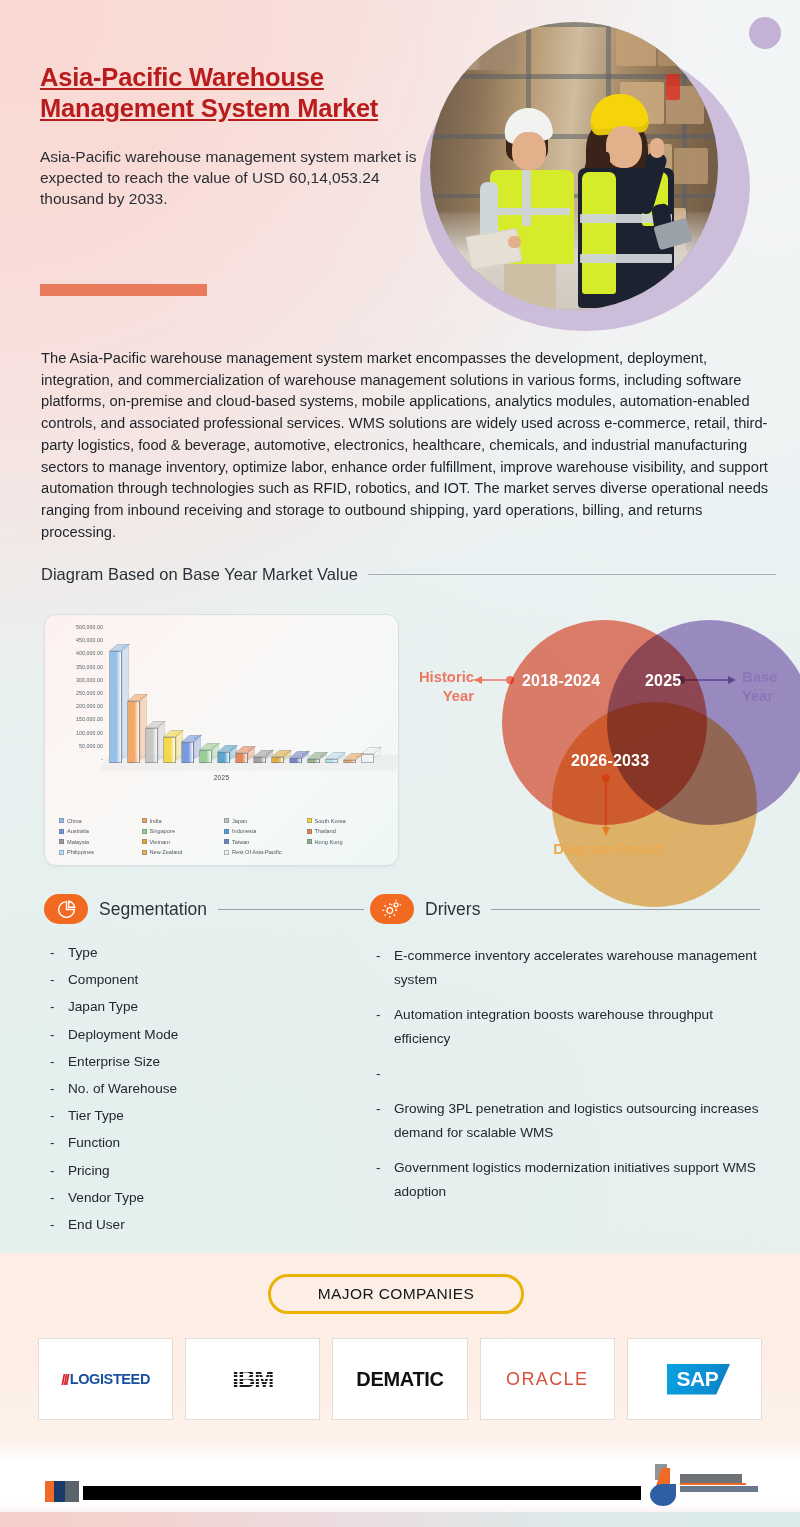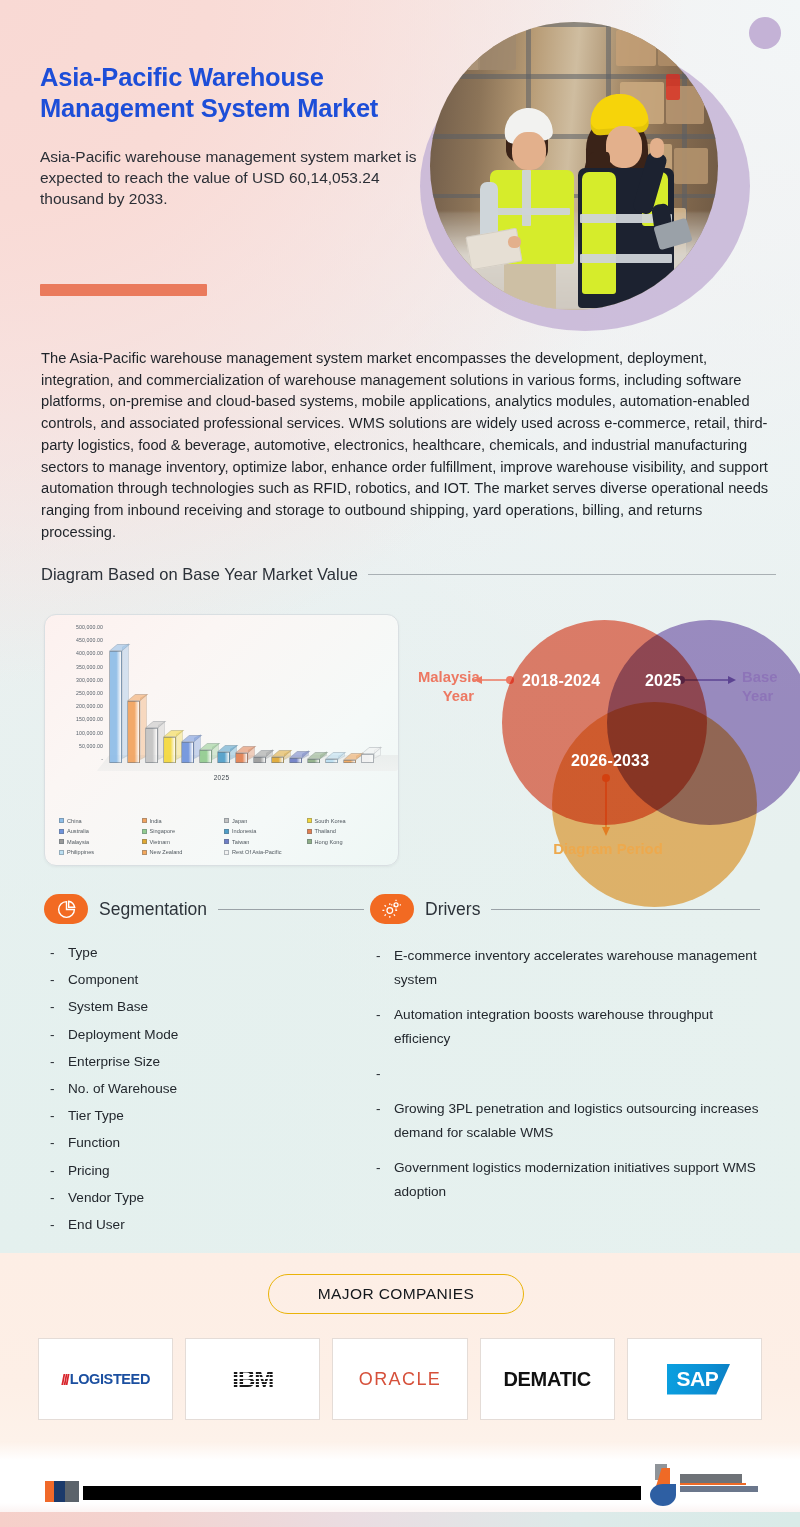--- a/index.html
+++ b/index.html
@@ -31,22 +31,23 @@
   }
   .bg-footstrip{
     position:absolute; left:0; top:1512px; width:800px; height:15px;
     background:linear-gradient(90deg,#f6cfc9 0%, #f3d3d0 18%, #eadde2 45%, #ddeae9 72%, #d9ebe8 100%);
   }
 
   
   .hero { position:absolute; left:0; top:0; width:800px; height:340px; }
   .hero-text { position:absolute; left:40px; top:62px; width:380px; }
   .hero-title{
-    font-size:25.5px; line-height:31px; font-weight:bold; color:#1d4ed8;
+    font-size:25.5px; line-height:31px; font-weight:bold; color:#b91c1c;
     letter-spacing:-.2px;
+    text-decoration:underline;
   }
   .hero-sub{
     margin-top:22px; font-size:15.5px; line-height:21px; color:#2b2f36;
   }
   .hero-rule{
     position:absolute; left:40px; top:284px; width:167px; height:12px;
     background:#ea7a5c; border-radius:1px;
   }
   .hero-circle-shadow{
     position:absolute; left:420px; top:41px; width:330px; height:290px;
@@ -181,21 +182,21 @@
   .col-head .ttl{ font-size:17.5px; color:#2d333a; white-space:nowrap; }
   .col-head .ln{ height:1px; background:#9aa2a7; }
 
   .bullets{ position:absolute; }
   .bl{ display:flex; gap:10px; font-size:13.6px; color:#23282e; }
   .bl .dash{ flex:0 0 auto; width:8px; }
 
   
   .mc-pill{
     position:absolute; left:268px; top:1274px; width:256px; height:40px;
-    border:1px solid #eab308; border-radius:21px;
+    border:3px solid #eab308; border-radius:21px;
     display:flex; align-items:center; justify-content:center;
     font-size:15.5px; letter-spacing:.4px; color:#14181c; background:transparent;
   }
   .logos{
     position:absolute; left:38px; top:1338px; width:724px; height:82px;
     display:flex; gap:12px;
   }
   .logo-card{
     flex:1; background:#fff; border:1px solid #e4dcd7;
     display:flex; align-items:center; justify-content:center;
@@ -489,21 +490,21 @@
     </svg>
 
     <div class="vc v1"></div>
     <div class="vc v2"></div>
     <div class="vc v3"></div>
 
     <div class="vlabel" style="left:122px;top:72px;">2018-2024</div>
     <div class="vlabel" style="left:245px;top:72px;">2025</div>
     <div class="vlabel" style="left:171px;top:152px;">2026-2033</div>
 
-    <div class="vtag" style="left:18px;top:68px;width:56px;text-align:right;color:#ed7862;">Malaysia Year</div>
+    <div class="vtag" style="left:18px;top:68px;width:56px;text-align:right;color:#ed7862;">Historic Year</div>
     <div class="vtag" style="left:342px;top:68px;width:56px;color:#8d74b8;">Base Year</div>
     <div class="vtag" style="left:128px;top:240px;width:160px;text-align:center;color:#eda94d;">Diagram Period</div>
   </div>
 
   <div class="col-head" style="left:44px;top:894px;width:320px;">
     <span class="pill">
       <svg width="21" height="21" viewBox="0 0 24 24" fill="none" stroke="#fff" stroke-width="1.6">
         <path d="M12 3a9 9 0 1 0 9 9h-9V3z"></path>
         <path d="M14.5 2.6A9 9 0 0 1 21.4 9.5H14.5V2.6z"></path>
       </svg>
@@ -515,21 +516,21 @@
       <div class="bl" style="line-height: 18px; margin-bottom: 9.2px;">
         <span class="dash">-</span>
         <span>Type</span>
       </div>
       <div class="bl" style="line-height: 18px; margin-bottom: 9.2px;">
         <span class="dash">-</span>
         <span>Component</span>
       </div>
       <div class="bl" style="line-height: 18px; margin-bottom: 9.2px;">
         <span class="dash">-</span>
-        <span>System Base</span>
+        <span>Japan Type</span>
       </div>
       <div class="bl" style="line-height: 18px; margin-bottom: 9.2px;">
         <span class="dash">-</span>
         <span>Deployment Mode</span>
       </div>
       <div class="bl" style="line-height: 18px; margin-bottom: 9.2px;">
         <span class="dash">-</span>
         <span>Enterprise Size</span>
       </div>
       <div class="bl" style="line-height: 18px; margin-bottom: 9.2px;">
@@ -599,24 +600,24 @@
     <div class="logo-card">
       <span class="lg-logisteed">
         <span class="slash">///</span>
         <span class="nm">LOGISTEED</span>
       </span>
     </div>
     <div class="logo-card">
       <span class="lg-ibm">IBM</span>
     </div>
     <div class="logo-card">
+      <span class="lg-dematic">DEMATIC</span>
+    </div>
+    <div class="logo-card">
       <span class="lg-oracle">ORACLE</span>
-    </div>
-    <div class="logo-card">
-      <span class="lg-dematic">DEMATIC</span>
     </div>
     <div class="logo-card">
       <span class="lg-sap">SAP</span>
     </div>
   </div>
 
   <div class="f-sq a"></div>
   <div class="f-sq b"></div>
   <div class="f-sq c"></div>
   <div class="f-bar"></div>

